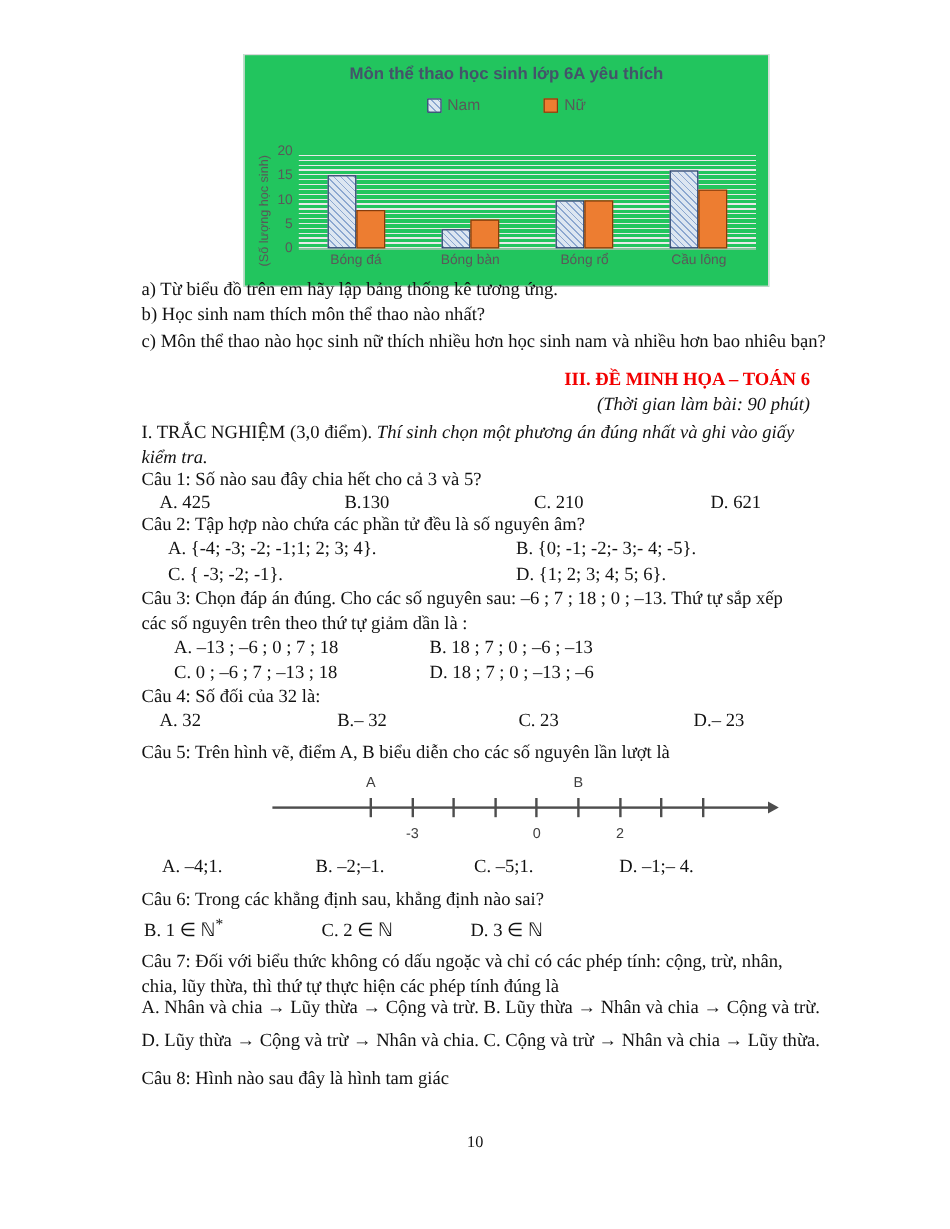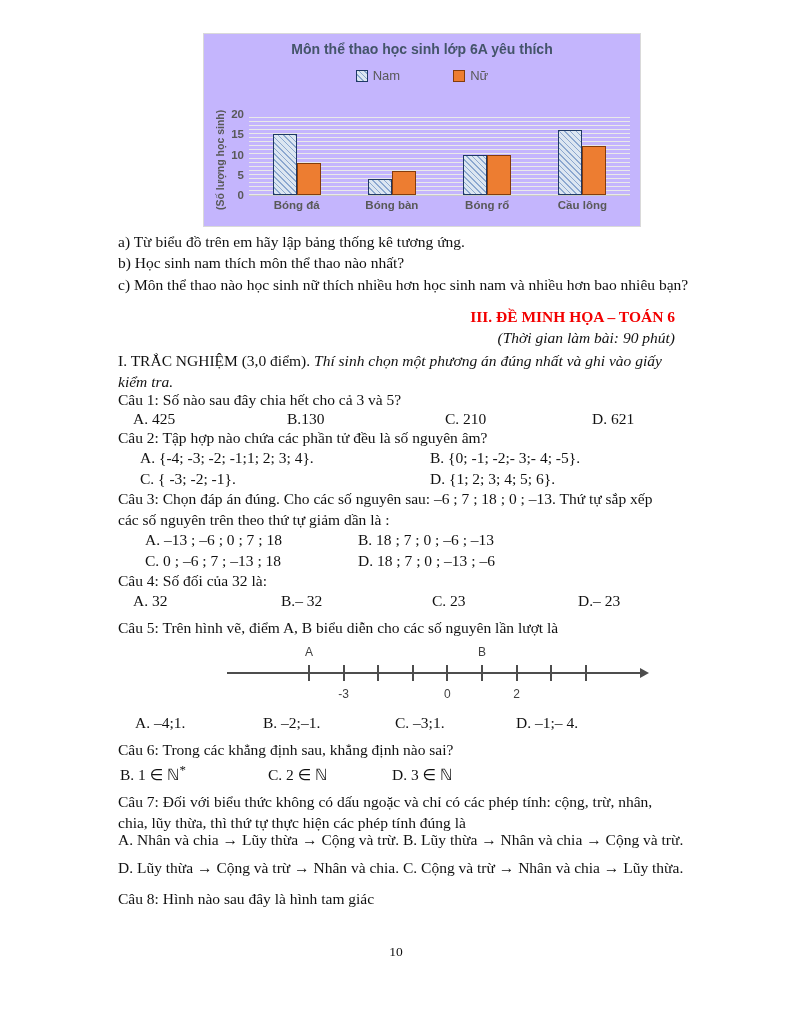--- a/index.html
+++ b/index.html
@@ -6,30 +6,30 @@
   body{width:792px;height:1024px;background:#ffffff;position:relative;
        font-family:"Liberation Serif",serif;font-size:15.5px;color:#111;
        -webkit-font-smoothing:antialiased;}
   .row{position:absolute;left:118px;width:557px;line-height:21px;white-space:nowrap;}
   .wrap{white-space:normal;}
   .center{text-align:right;}
   b{font-weight:normal;}
   i{font-style:italic;}
 
   
-  #chart-box{position:absolute;left:203px;top:33px;width:436px;height:192px;
-             border:1px solid #d9d9d9;background:#c4b5fd;
+  #chart-box{position:absolute;left:203px;top:45px;width:436px;height:192px;
+             border:1px solid #d9d9d9;background:#22c55e;
              font-family:"Liberation Sans",sans-serif;}
   #chart-title{position:absolute;top:7px;left:0;right:0;text-align:center;
                font-size:14px;font-weight:bold;color:#44546a;}
   #chart-legend{position:absolute;top:34px;left:0;right:0;display:flex;
                 justify-content:center;gap:53px;align-items:center;}
   .legend-item{display:flex;align-items:center;gap:5px;font-size:13px;color:#595959;}
   .swatch{width:10px;height:10px;border:1px solid;display:inline-block;}
-  #chart-body{position:absolute;left:10px;right:10px;top:80px;height:81px;display:flex;font-weight:bold;}
+  #chart-body{position:absolute;left:10px;right:10px;top:80px;height:81px;display:flex;}
   #y-axis-label{width:13px;position:relative;}
   #y-axis-label span{writing-mode:vertical-rl;transform:rotate(180deg);
                      font-size:10.5px;color:#595959;white-space:nowrap;
                      position:absolute;top:-14px;left:0;height:110px;line-height:13px;}
   #y-ticks{width:22px;position:relative;}
   #y-ticks span{position:absolute;right:5px;font-size:11.5px;color:#595959;line-height:14px;}
   #plot-col{flex:1;}
   #plot{height:81px;display:flex;position:relative;border-bottom:1.5px solid #c8c8c8;
         background:repeating-linear-gradient(to top,#e9e9e9 0px,#e9e9e9 1px,transparent 1px,transparent 4.05px);}
   .bar-group{flex:1;display:flex;justify-content:center;align-items:flex-end;height:100%;}
@@ -189,21 +189,21 @@
     <span class="nl-num" style="left: 116.6px;">-3</span>
     <span class="nl-num" style="left: 220.4px;">0</span>
     <span class="nl-num" style="left: 289.6px;">2</span>
     <span class="nl-point" style="left: 82px;">A</span>
     <span class="nl-point" style="left: 255px;">B</span>
   </div>
 
 <div class="row opts opts-q5" style="top:712px">
   <span><b>A.</b><span> –4;1.</span></span>
   <span><b>B.</b><span> –2;–1.</span></span>
-  <span><b>C.</b><span> –3;1.</span></span>
+  <span><b>C.</b><span> –5;1.</span></span>
   <span><b>D.</b><span> –1;– 4.</span></span>
 </div>
 
 <div class="row" style="top:739px">
   <b>Câu 6:</b><span> Trong các khẳng định sau, khẳng định nào sai?</span>
 </div>
 <div class="row opts opts-q6" style="top:759px">
   <span><b>B.</b><span> 1 ∈ ℕ</span><sup>*</sup></span>
   <span><b>C.</b><span> 2 ∈ ℕ</span><sup></sup></span>
   <span><b>D.</b><span> 3 ∈ ℕ</span><sup></sup></span>

